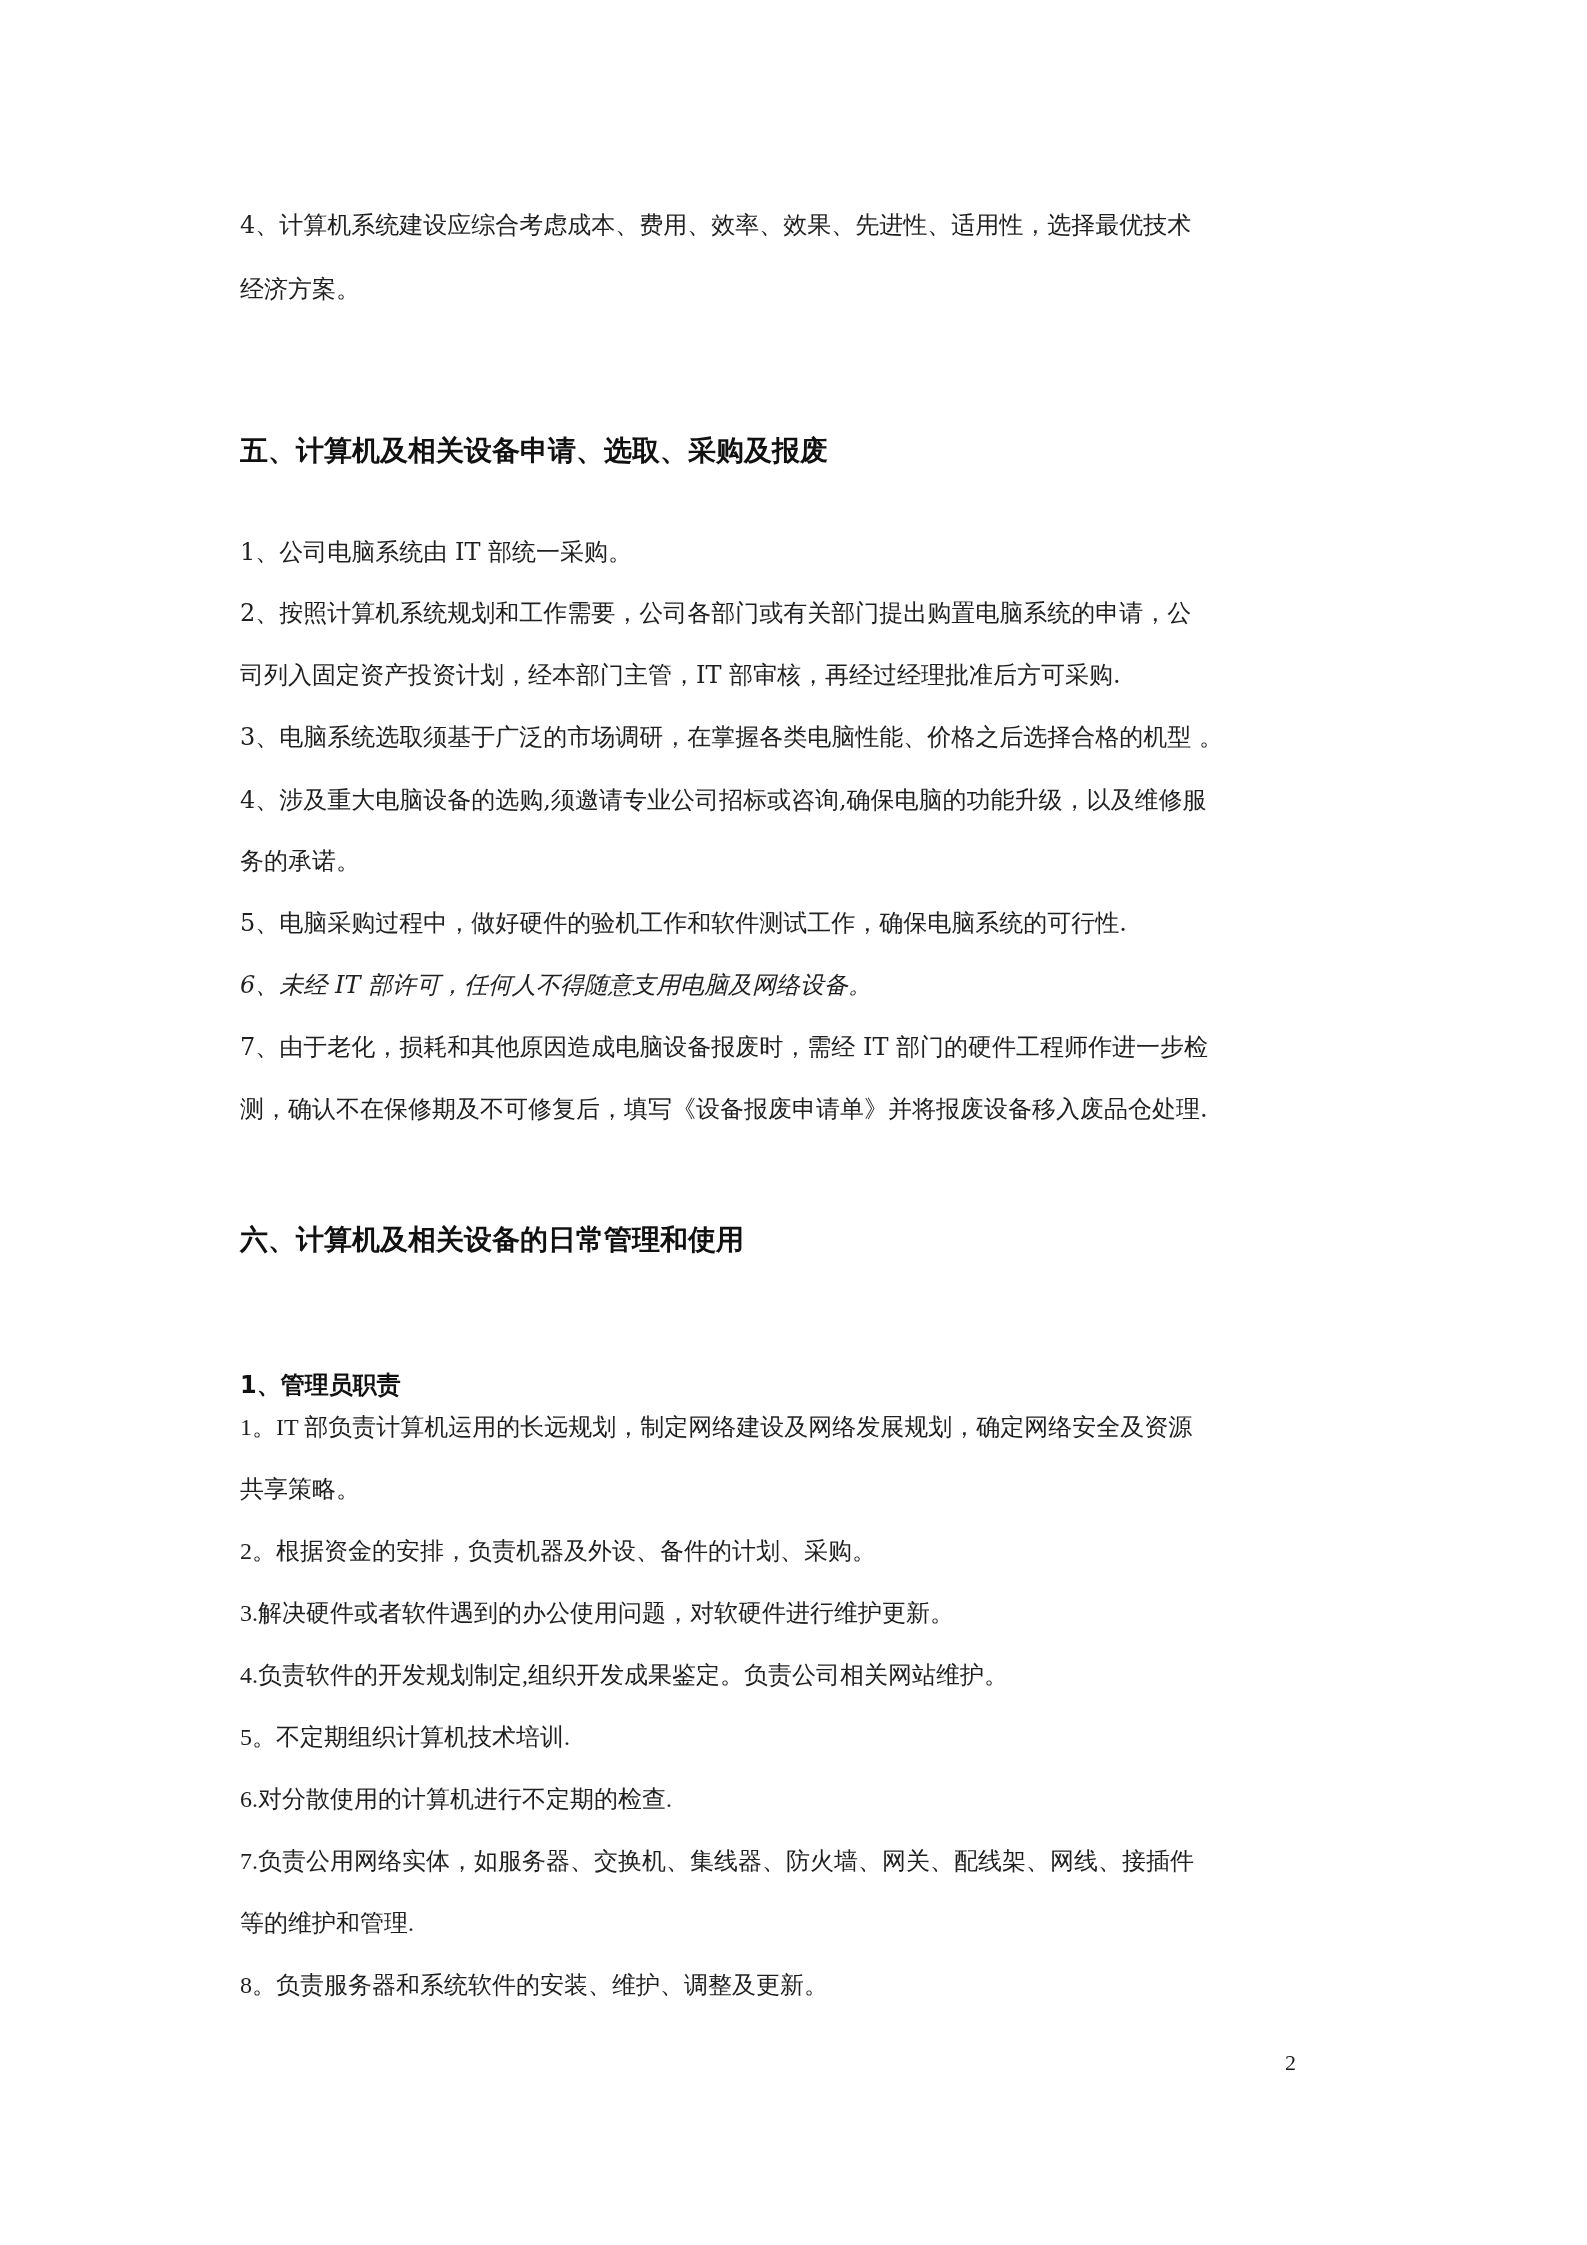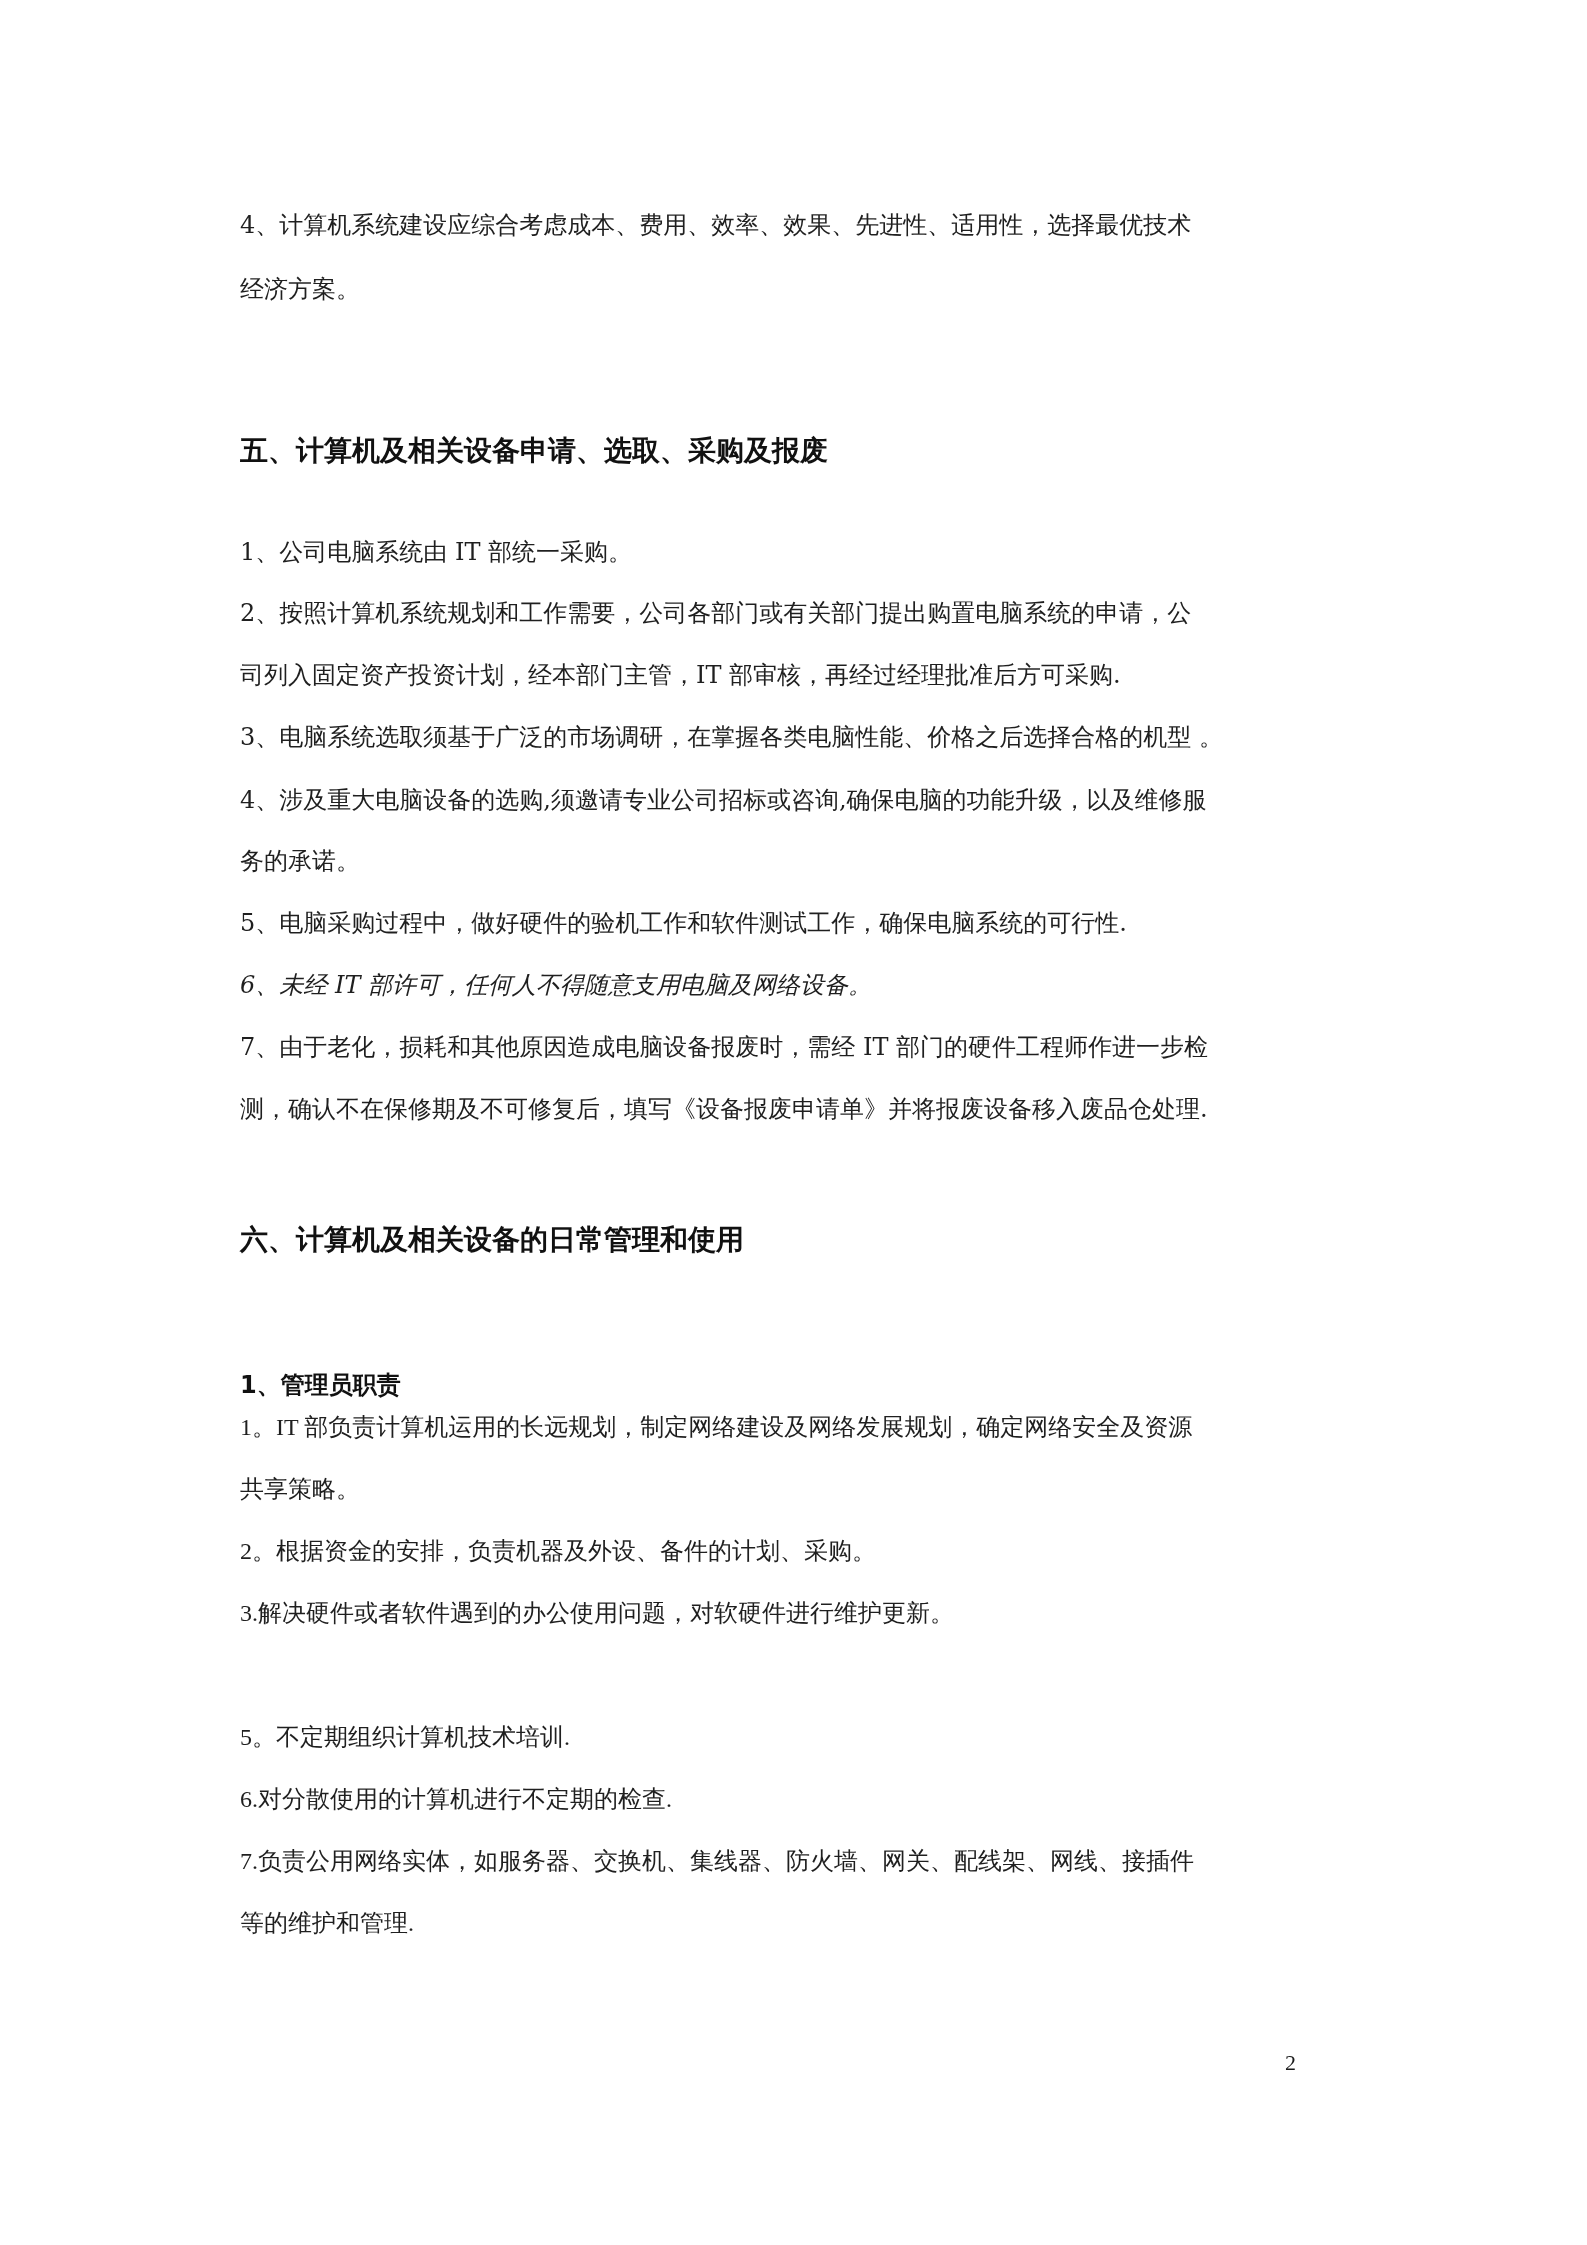--- a/index.html
+++ b/index.html
@@ -30,19 +30,21 @@
   <div class="line" style="top:970px;font-style:italic;">6、未经 IT 部许可，任何人不得随意支用电脑及网络设备。</div>
   <div class="line" style="top:1032px;">7、由于老化，损耗和其他原因造成电脑设备报废时，需经 IT 部门的硬件工程师作进一步检</div>
   <div class="line" style="top:1094px;">测，确认不在保修期及不可修复后，填写《设备报废申请单》并将报废设备移入废品仓处理.</div>
 
   <div class="h2" style="top:1223px;">六、计算机及相关设备的日常管理和使用</div>
   <div class="h3" style="top:1350px;">1、管理员职责</div>
   <div class="line sans" style="top:1412px;">1。IT 部负责计算机运用的长远规划，制定网络建设及网络发展规划，确定网络安全及资源</div>
   <div class="line sans" style="top:1474px;">共享策略。</div>
   <div class="line sans" style="top:1536px;">2。根据资金的安排，负责机器及外设、备件的计划、采购。</div>
   <div class="line sans" style="top:1598px;">3.解决硬件或者软件遇到的办公使用问题，对软硬件进行维护更新。</div>
+  <div class="line sans" style="top:1660px;">4.负责软件的开发规划制定,组织开发成果鉴定。负责公司相关网站维护。</div>
   <div class="line sans" style="top:1722px;">5。不定期组织计算机技术培训.</div>
   <div class="line sans" style="top:1784px;">6.对分散使用的计算机进行不定期的检查.</div>
   <div class="line sans" style="top:1846px;">7.负责公用网络实体，如服务器、交换机、集线器、防火墙、网关、配线架、网线、接插件</div>
   <div class="line sans" style="top:1908px;">等的维护和管理.</div>
+  <div class="line sans" style="top:1970px;">8。负责服务器和系统软件的安装、维护、调整及更新。</div>
 
   <div class="pagenum">2</div>
 </div>
 
 </body></html>

